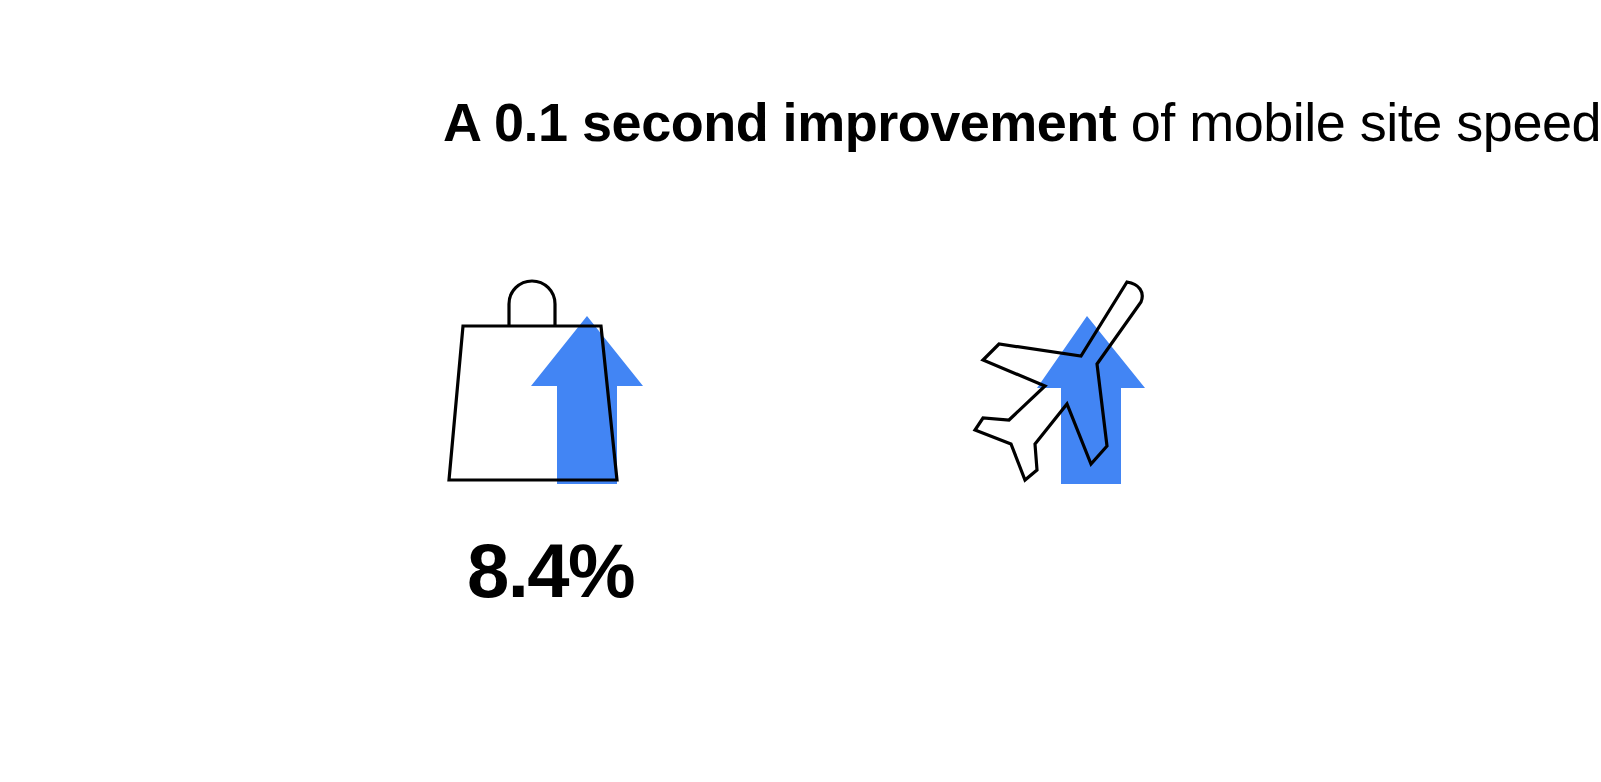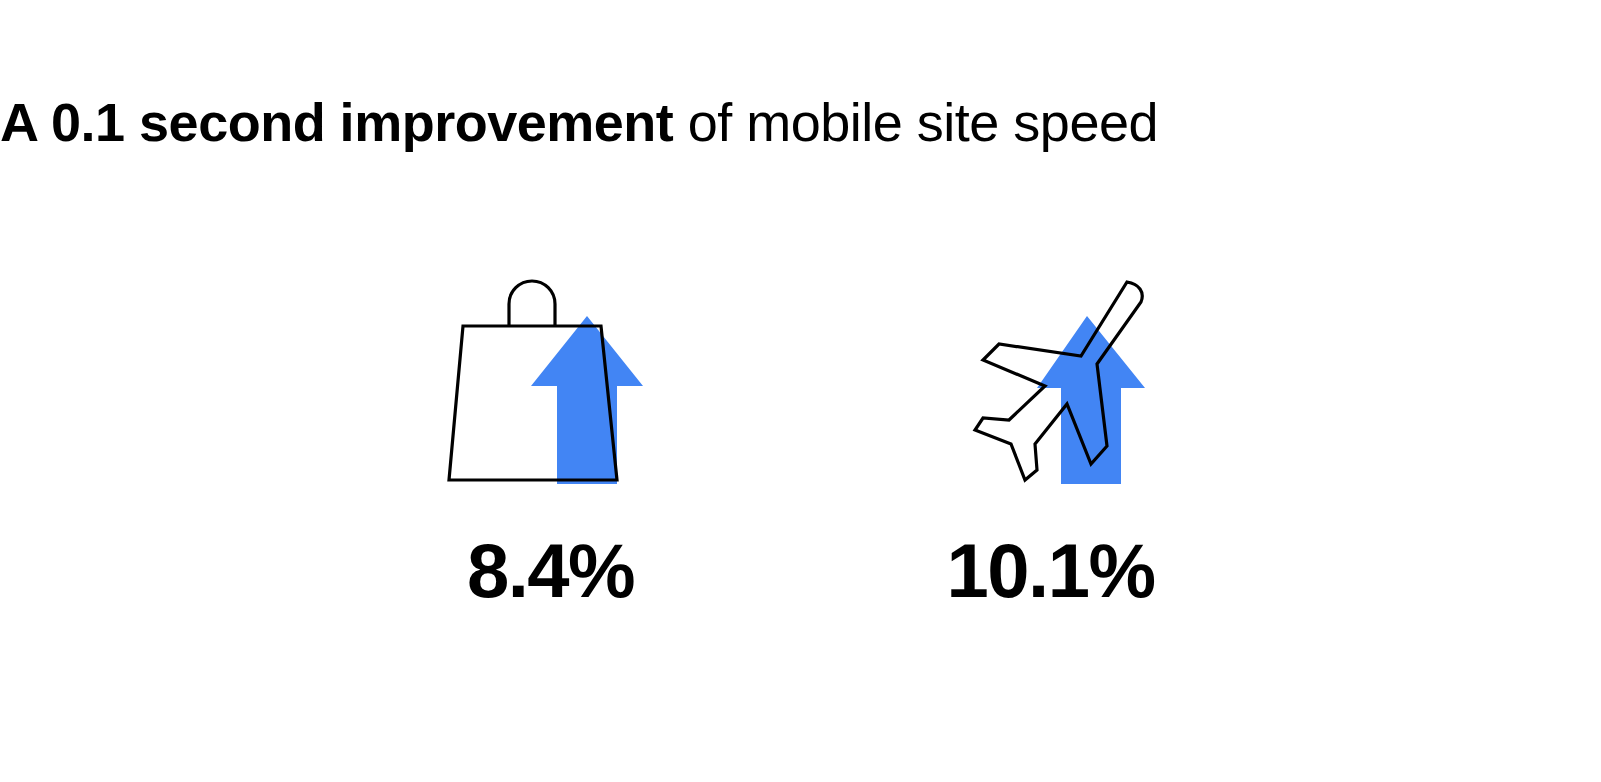--- a/index.html
+++ b/index.html
@@ -22,21 +22,21 @@
     height: 782px;
     background: #ffffff;
   }
 
   
   .headline {
     position: absolute;
     left: 0;
     top: 88px;
     width: 1601px;
-    text-align: left;
+    text-align: right;
     font-size: 54px;
     line-height: 68px;
     letter-spacing: -0.5px;
     font-weight: 400;
     color: #000000;
   }
   .headline .emph {
     font-weight: 700;
   }
 
@@ -149,17 +149,16 @@
                    L44 162
                    L52 150
                    L78 152
                    L114 118
                    L52 92
                    L68 76
                    L150 88
                    L196 14 Z" fill="none" stroke="#000000" stroke-width="3.2" stroke-linejoin="miter"></path>
         </svg>
       </div>
-      <div class="stat-value">10.1%</div>
     </div>
 
   </div>
 </div>
 
 </body></html>

